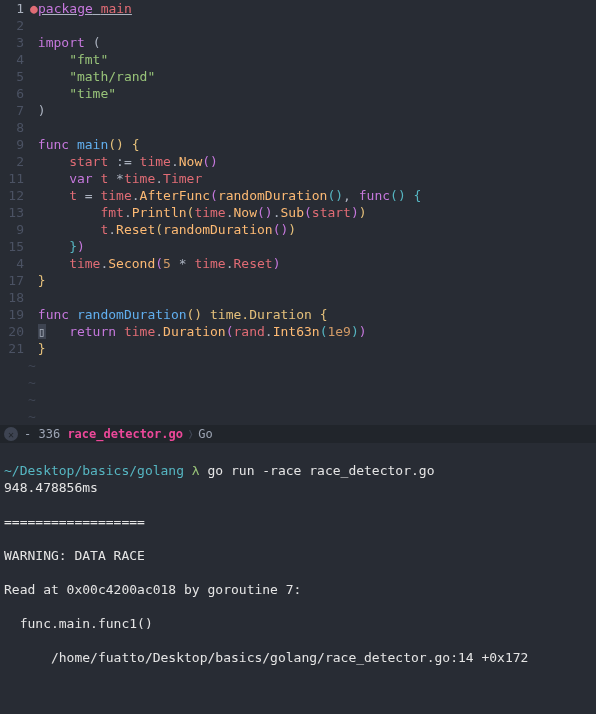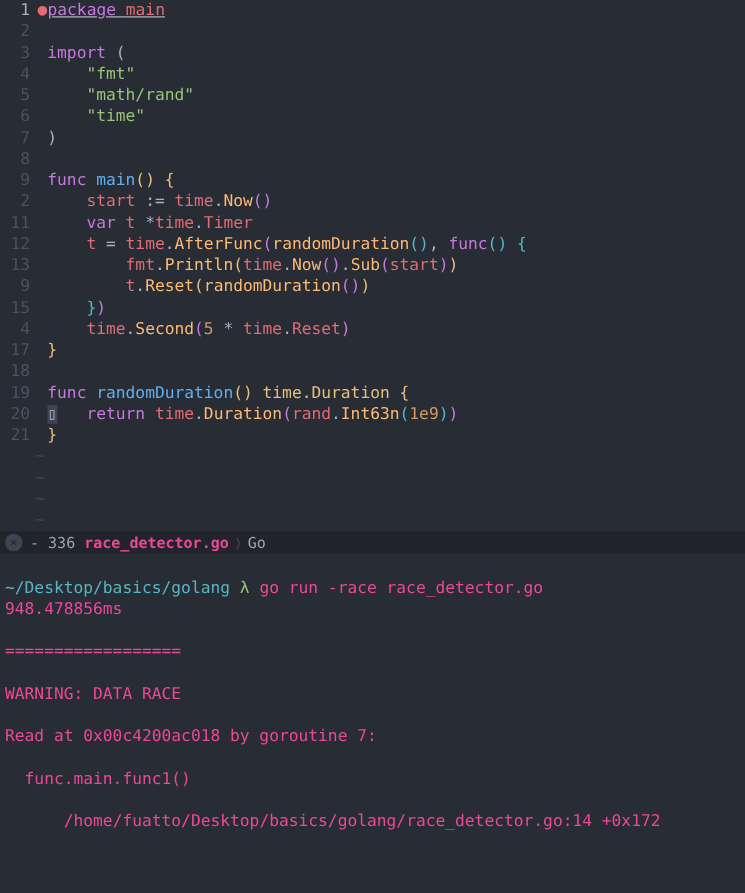--- a/index.html
+++ b/index.html
@@ -55,21 +55,21 @@
   .status-file { color: #ec4899; font-weight: bold; }
   .status-sep { color: #3e4452; margin: 0 4px; }
   .terminal {
     padding: 2px 4px 0 4px;
     color: #abb2bf;
     white-space: pre-wrap;
     word-break: break-all;
   }
   .term-path { color: #56b6c2; }
   .term-prompt { color: #98c379; }
-  .term-out { color: #ec4899; }
+  .term-out { color: #e5e5e5; }
   .brace-y { color: #e5c07b; }
   .brace-m { color: #c678dd; }
   .brace-c { color: #56b6c2; }
 </style>
 </head>
 <body>
 
 <div class="editor">
   <div class="line">
     <span class="gutter active">1</span><span class="modified">●</span><span class="code"><span class="kw underline">package</span><span class="underline"> </span><span class="id underline">main</span></span>

